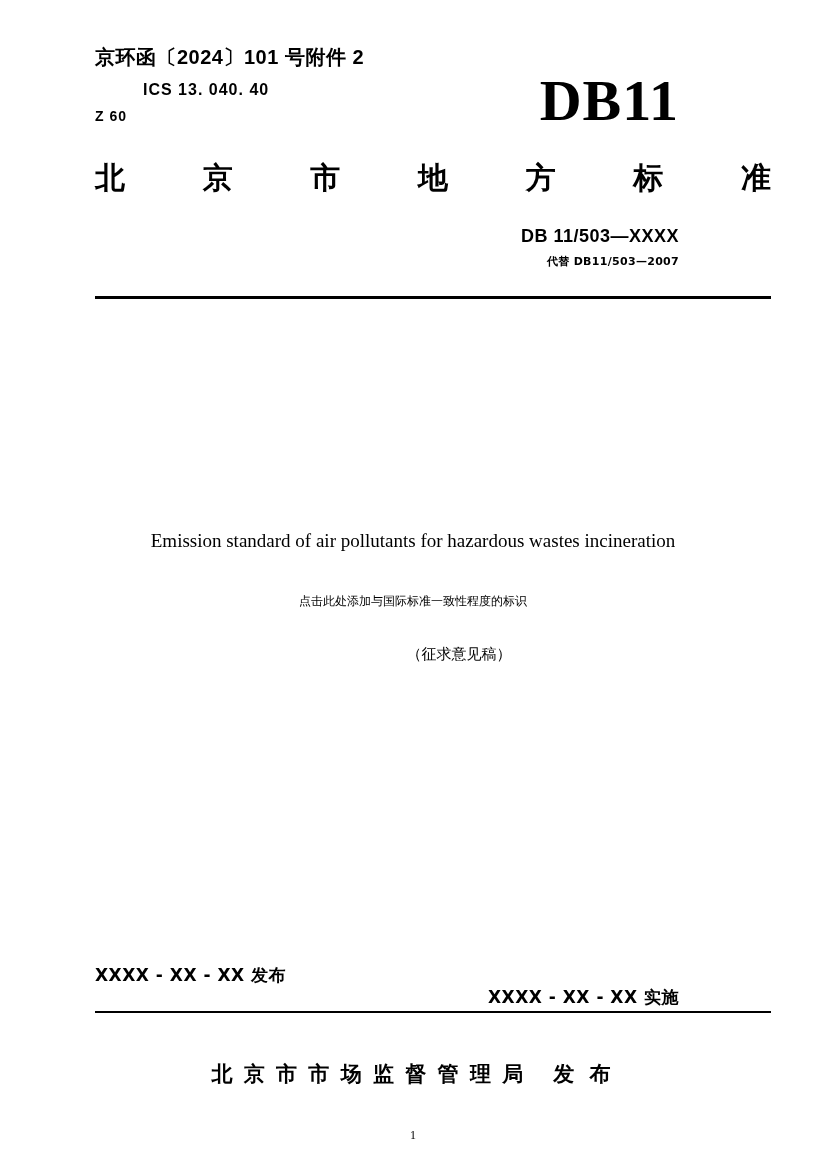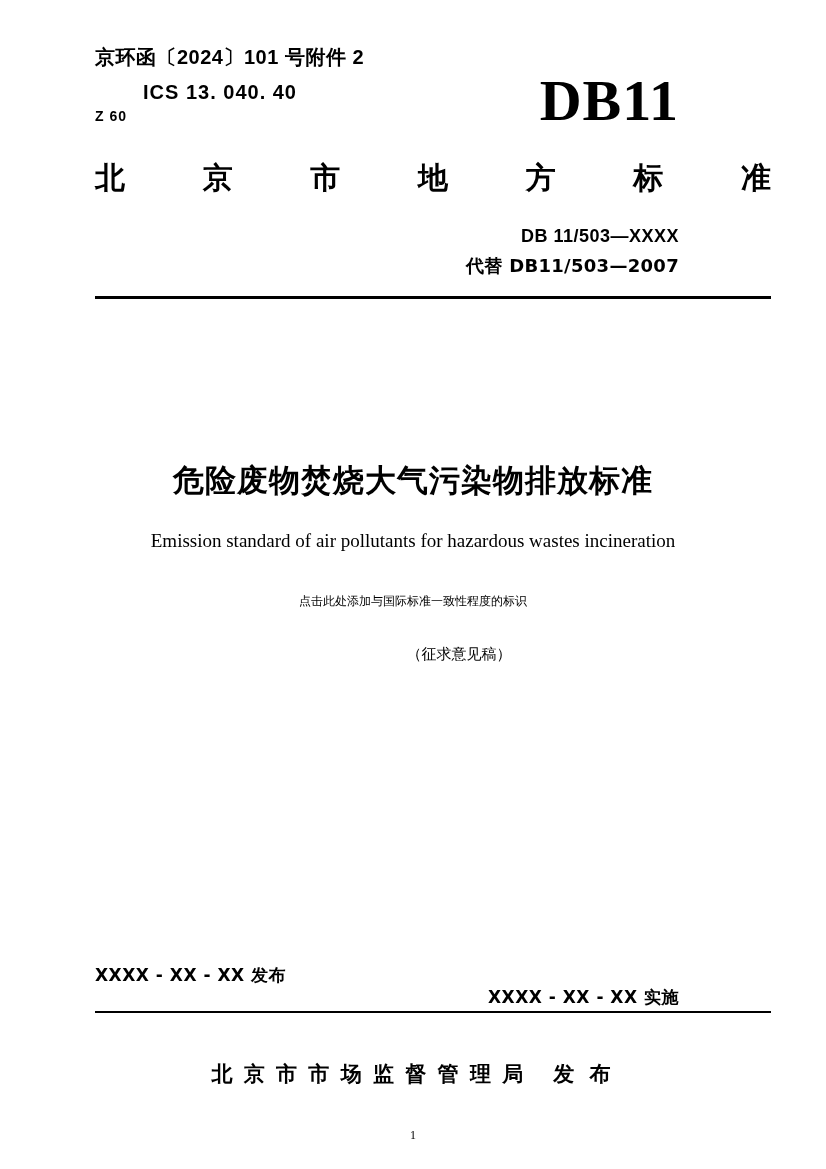--- a/index.html
+++ b/index.html
@@ -34,21 +34,21 @@
     font-size: 20px;
     font-weight: 700;
     letter-spacing: 0.5px;
     white-space: nowrap;
   }
   .ics-line {
     position: absolute;
     left: 95px;
     top: 81px;
     font-family: "Liberation Sans", sans-serif;
-    font-size: 20px;
+    font-size: 16px;
     font-weight: 700;
     letter-spacing: 1px;
     white-space: nowrap;
     padding-left: 48px;
   }
   .class-line {
     position: absolute;
     left: 95px;
     top: 108px;
     font-family: "Liberation Sans", sans-serif;
@@ -91,21 +91,21 @@
     font-size: 18px;
     font-weight: 700;
     letter-spacing: 0.5px;
     white-space: nowrap;
   }
   .std-replace {
     position: absolute;
     right: 58px;
     top: 254px;
     font-family: "DejaVu Sans", sans-serif;
-    font-size: 18px;
+    font-size: 11px;
     font-weight: 700;
     letter-spacing: 0.3px;
     white-space: nowrap;
   }
   .rule-top {
     position: absolute;
     left: 95px;
     top: 296px;
     width: 676px;
     height: 0;
@@ -231,21 +231,20 @@
     <span>标</span>
     <span>准</span>
   </div>
 
   <div class="std-number">DB 11/503—XXXX</div>
 
   <div class="std-replace">代替 DB11/503—2007</div>
 
   <div class="rule-top"></div>
 
-  <div class="main-title">危险废物焚烧大气污染物排放标准</div>
 
   <div class="sub-title">Emission standard of air pollutants for hazardous wastes incineration</div>
 
   <div class="note-line">点击此处添加与国际标准一致性程度的标识</div>
 
   <div class="draft-line">（征求意见稿）</div>
 
   <div class="issue-date">XXXX - XX - XX 发布</div>
 
   <div class="effect-date">XXXX - XX - XX 实施</div>

